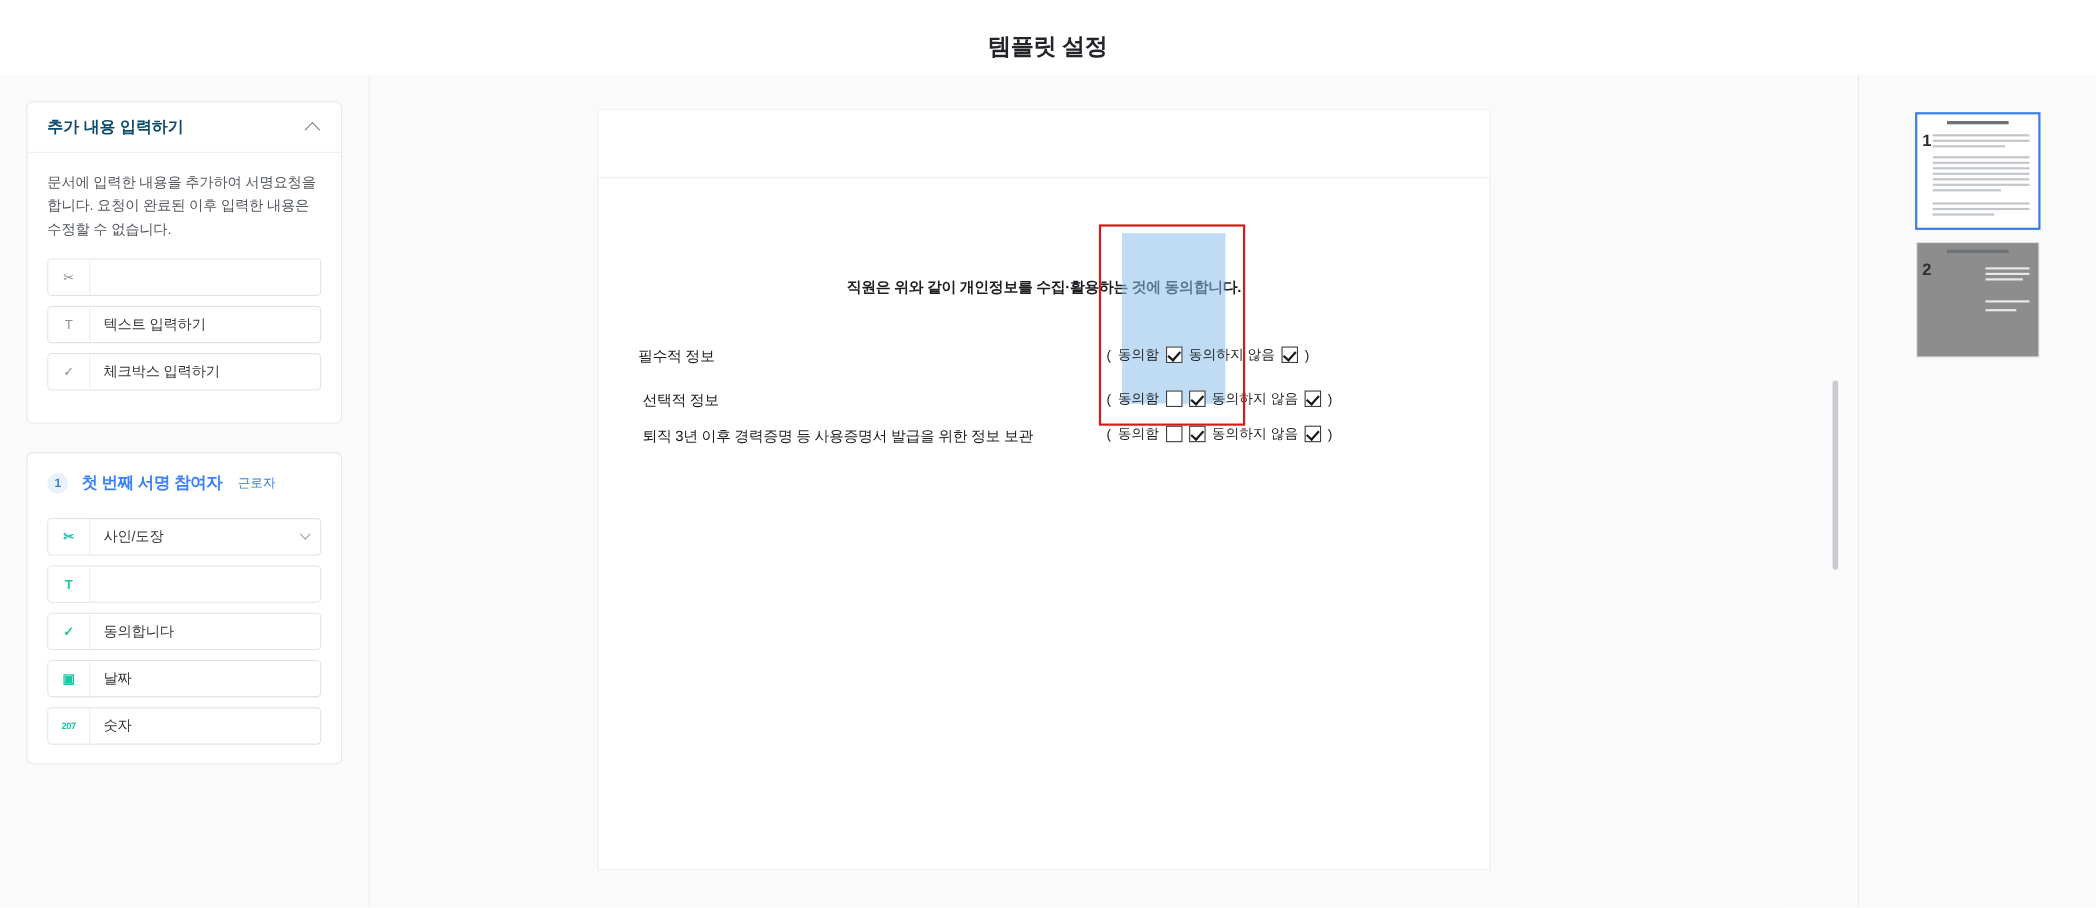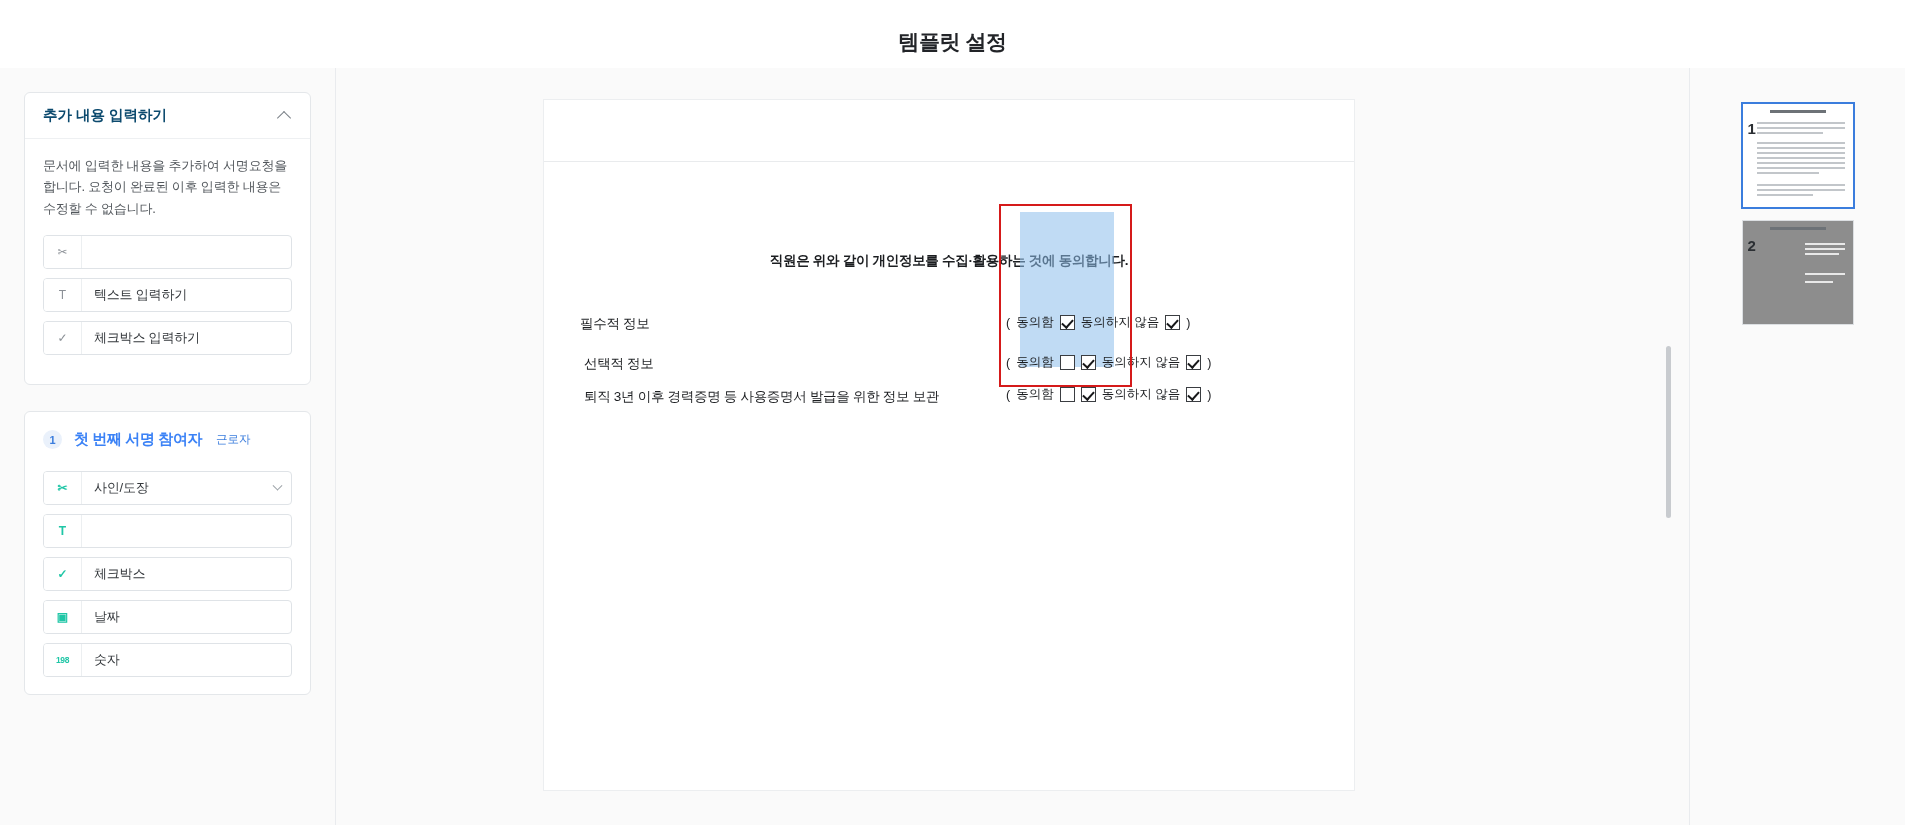--- a/index.html
+++ b/index.html
@@ -382,30 +382,30 @@
               <i></i>
             </div>
         </div>
 
         <div class="field-row">
           <div class="field-icon ic-green">T</div>
         </div>
 
         <div class="field-row">
           <div class="field-icon ic-green">✓</div>
-          <div class="field-label">체크박스</div>
+          <div class="field-label">동의합니다</div>
         </div>
 
         <div class="field-row">
           <div class="field-icon ic-green">▣</div>
           <div class="field-label">날짜</div>
         </div>
 
         <div class="field-row">
-          <div class="field-icon ic-num">198</div>
+          <div class="field-icon ic-num">207</div>
           <div class="field-label">숫자</div>
         </div>
       </div>
     </div>
   </div>
 
   <div class="canvas">
     <div class="page">
       <div class="page-top-band"></div>
 

